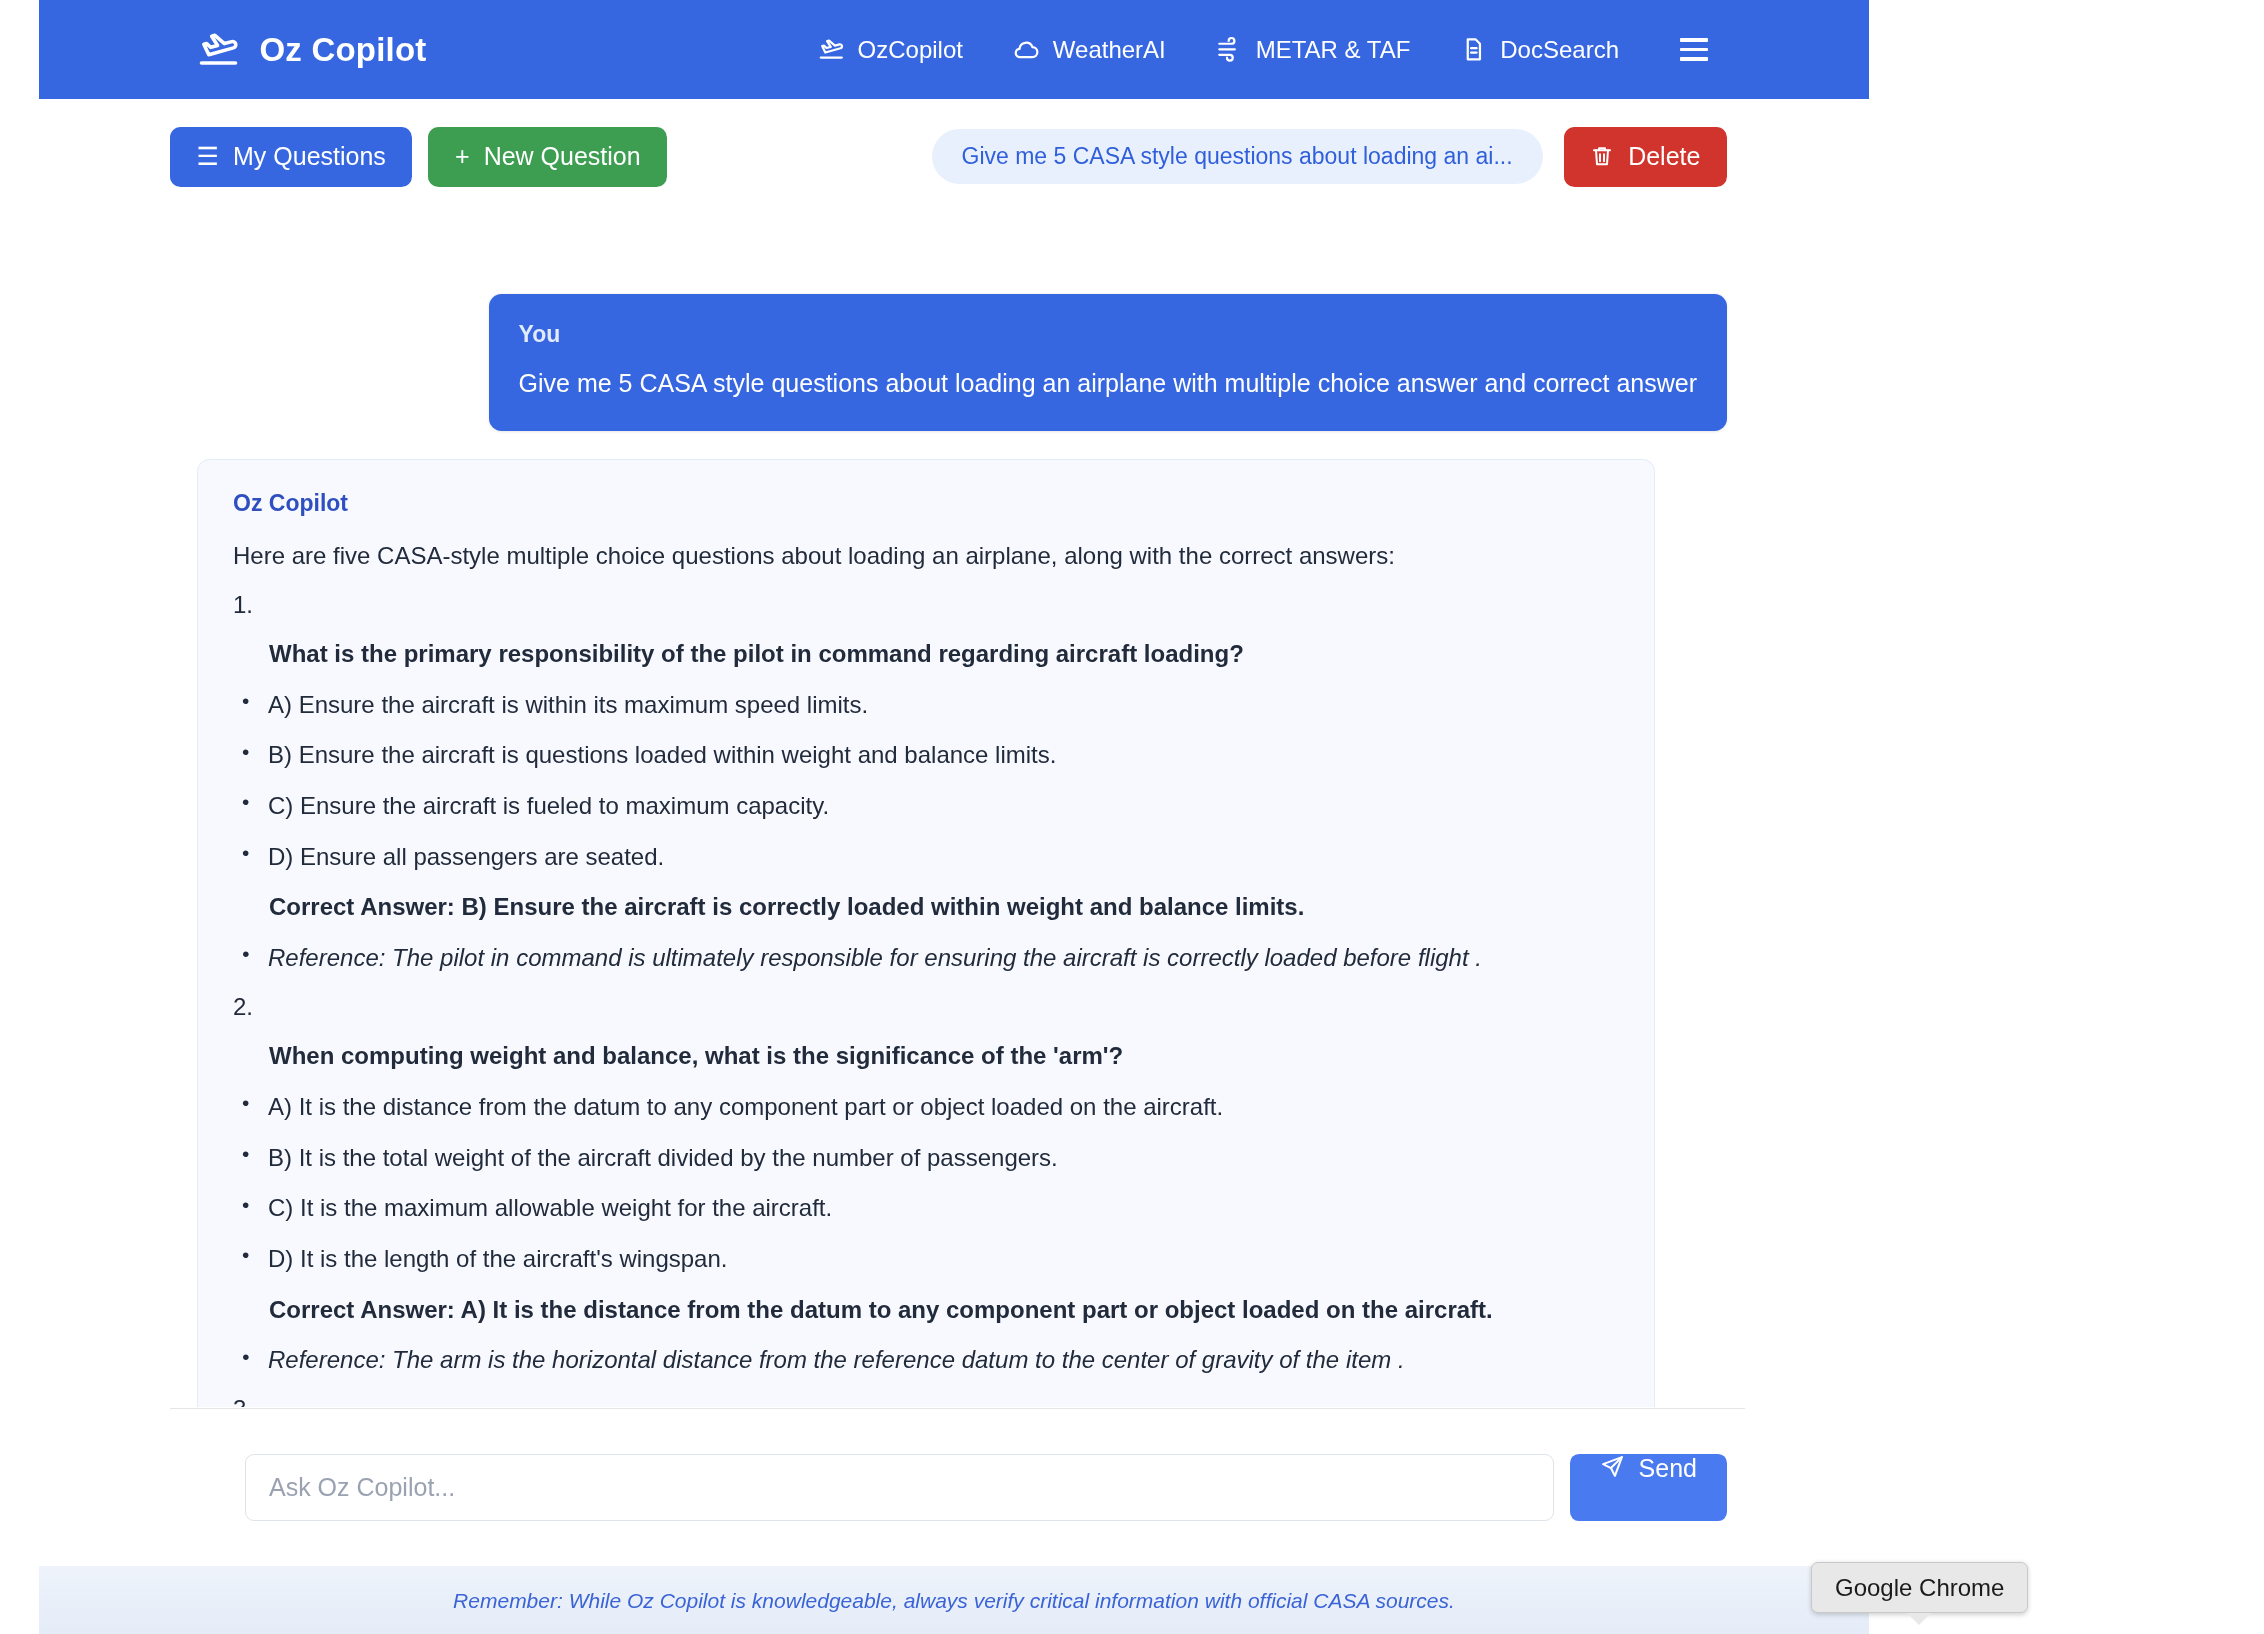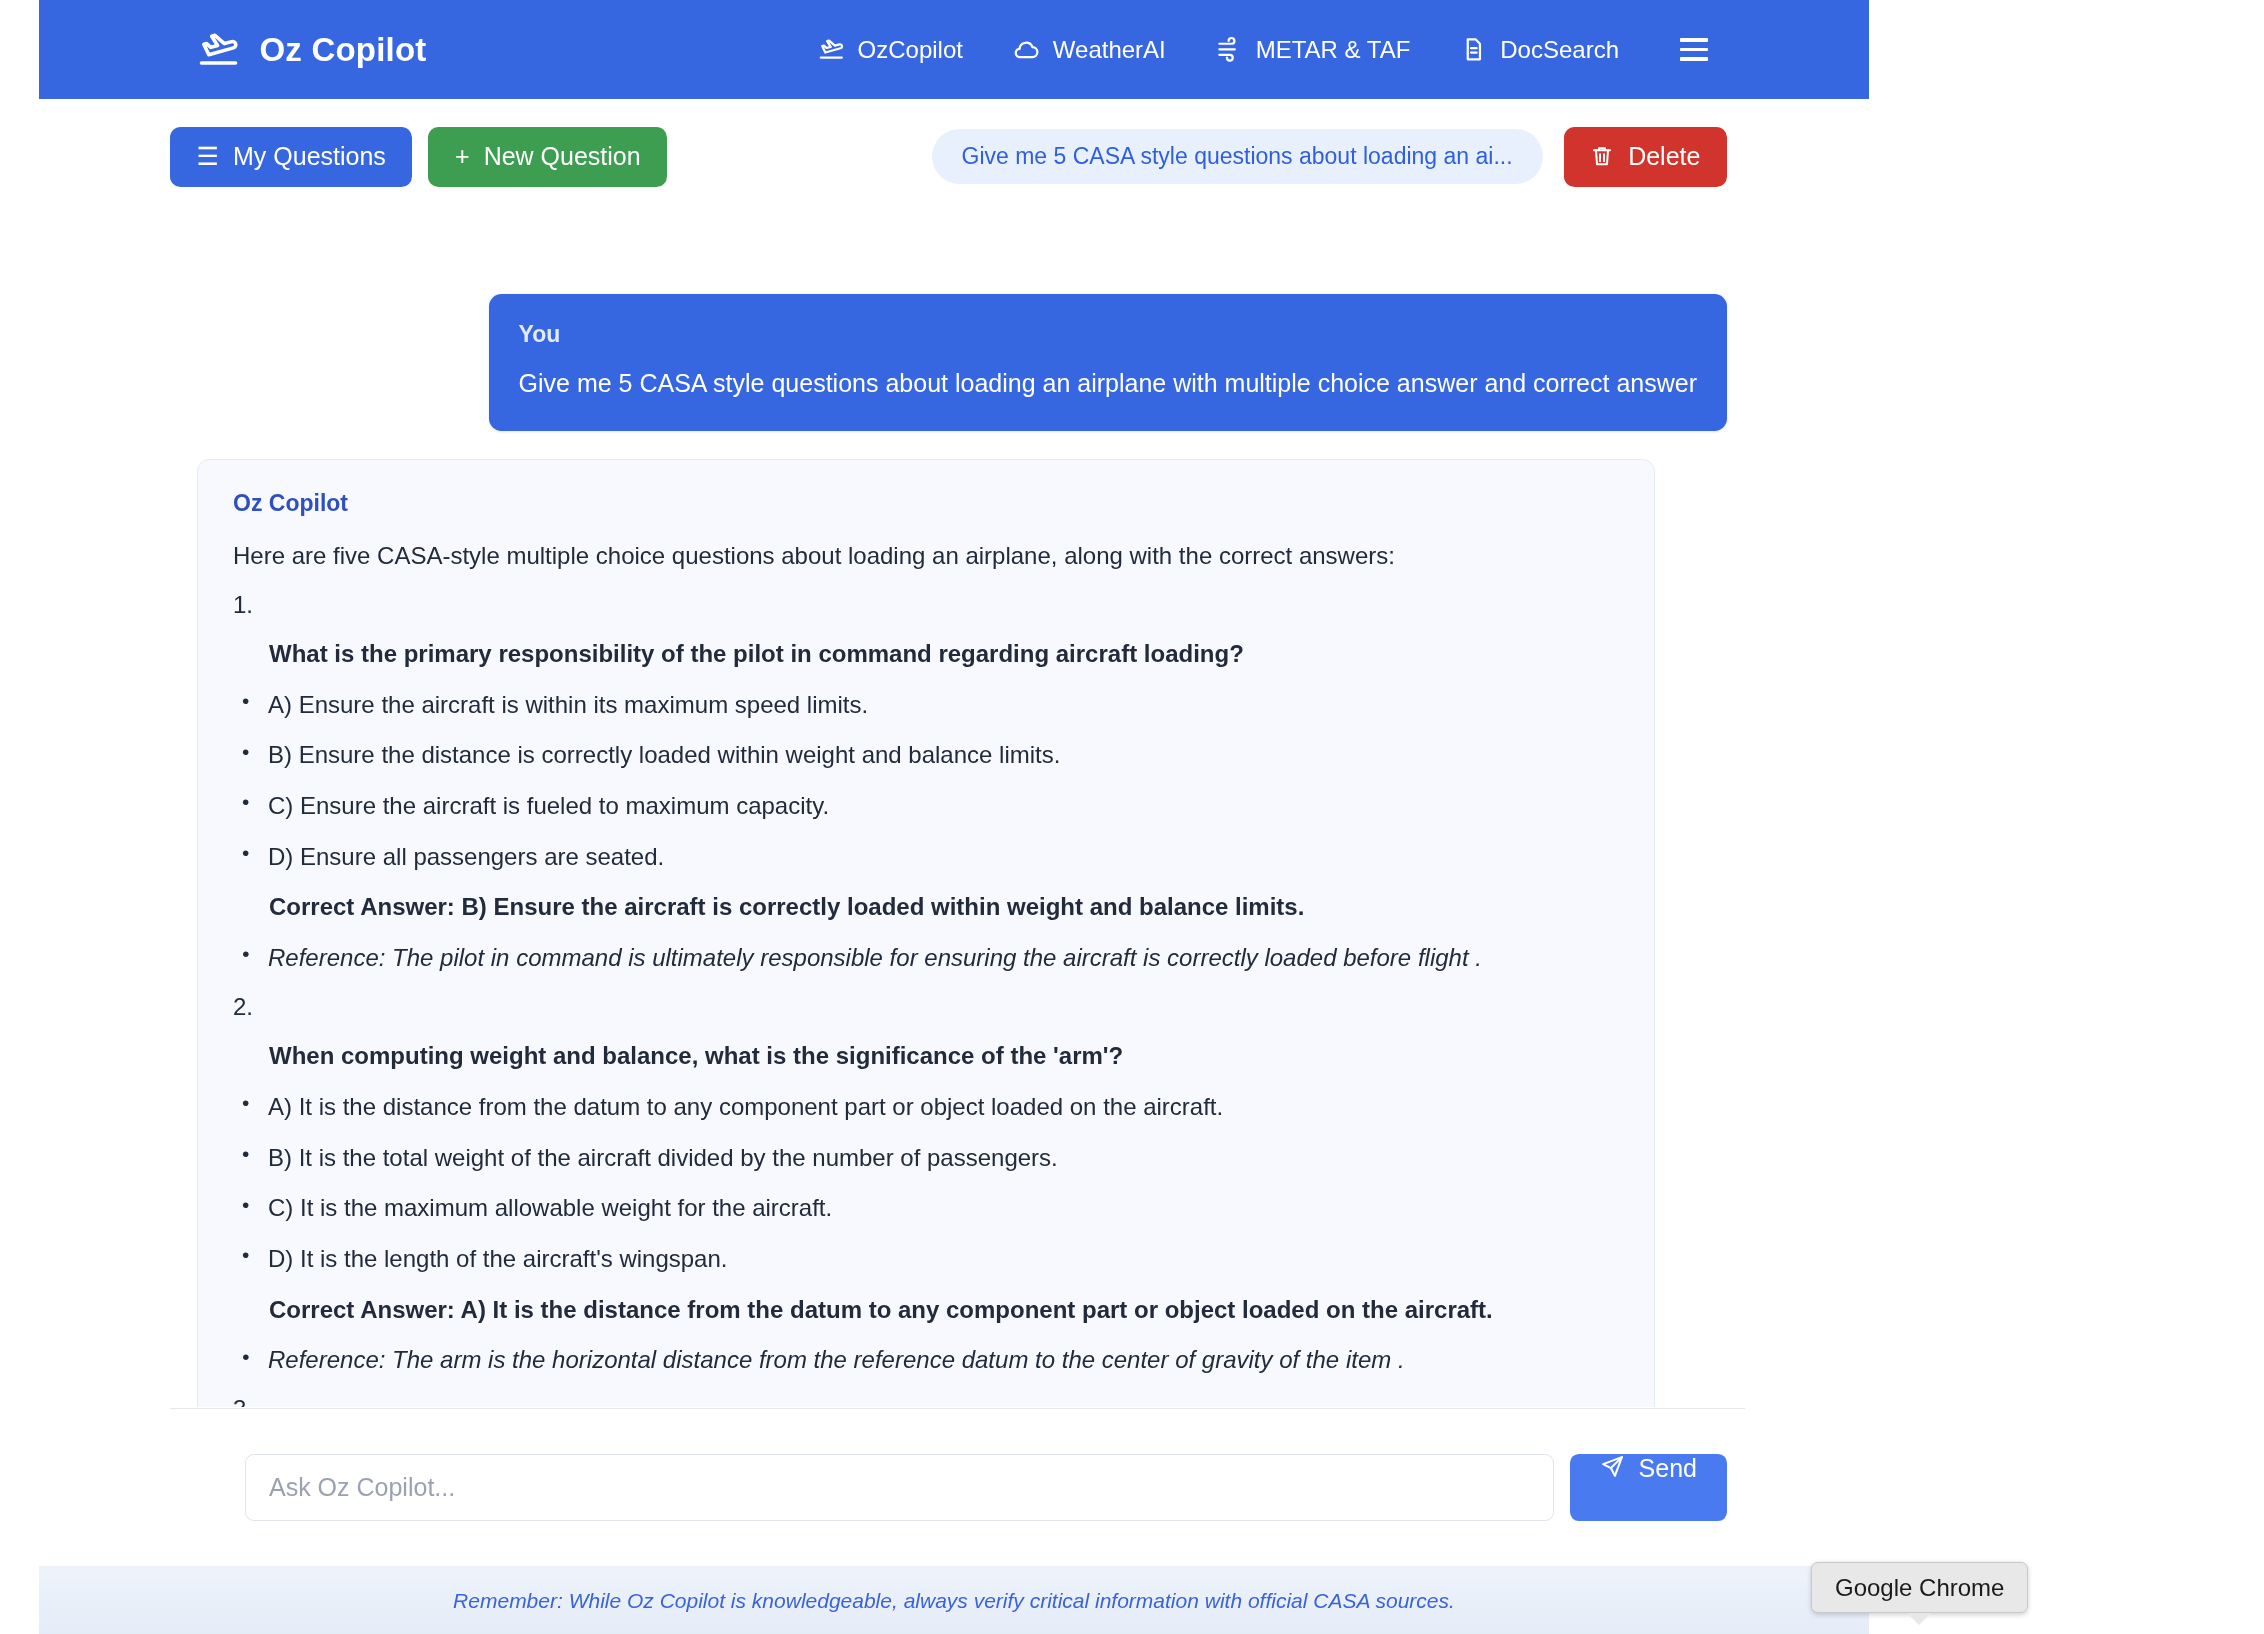--- a/index.html
+++ b/index.html
@@ -415,21 +415,21 @@
 
     <div class="msg-row bot">
       <div class="bubble-bot">
         <div class="who">Oz Copilot</div>
         <p class="p">Here are five CASA-style multiple choice questions about loading an airplane, along with the correct answers:</p>
 
         <p class="qnum">1.</p>
         <p class="p bold">What is the primary responsibility of the pilot in command regarding aircraft loading?</p>
         <ul class="opts">
           <li>A) Ensure the aircraft is within its maximum speed limits.</li>
-          <li>B) Ensure the distance is correctly loaded within weight and balance limits.</li>
+          <li>B) Ensure the aircraft is questions loaded within weight and balance limits.</li>
           <li>C) Ensure the aircraft is fueled to maximum capacity.</li>
           <li>D) Ensure all passengers are seated.</li>
         </ul>
         <p class="p bold">Correct Answer: B) Ensure the aircraft is correctly loaded within weight and balance limits.</p>
         <ul class="opts ref">
           <li>Reference: The pilot in command is ultimately responsible for ensuring the aircraft is correctly loaded before flight .</li>
         </ul>
 
         <p class="qnum">2.</p>
         <p class="p bold">When computing weight and balance, what is the significance of the 'arm'?</p>

